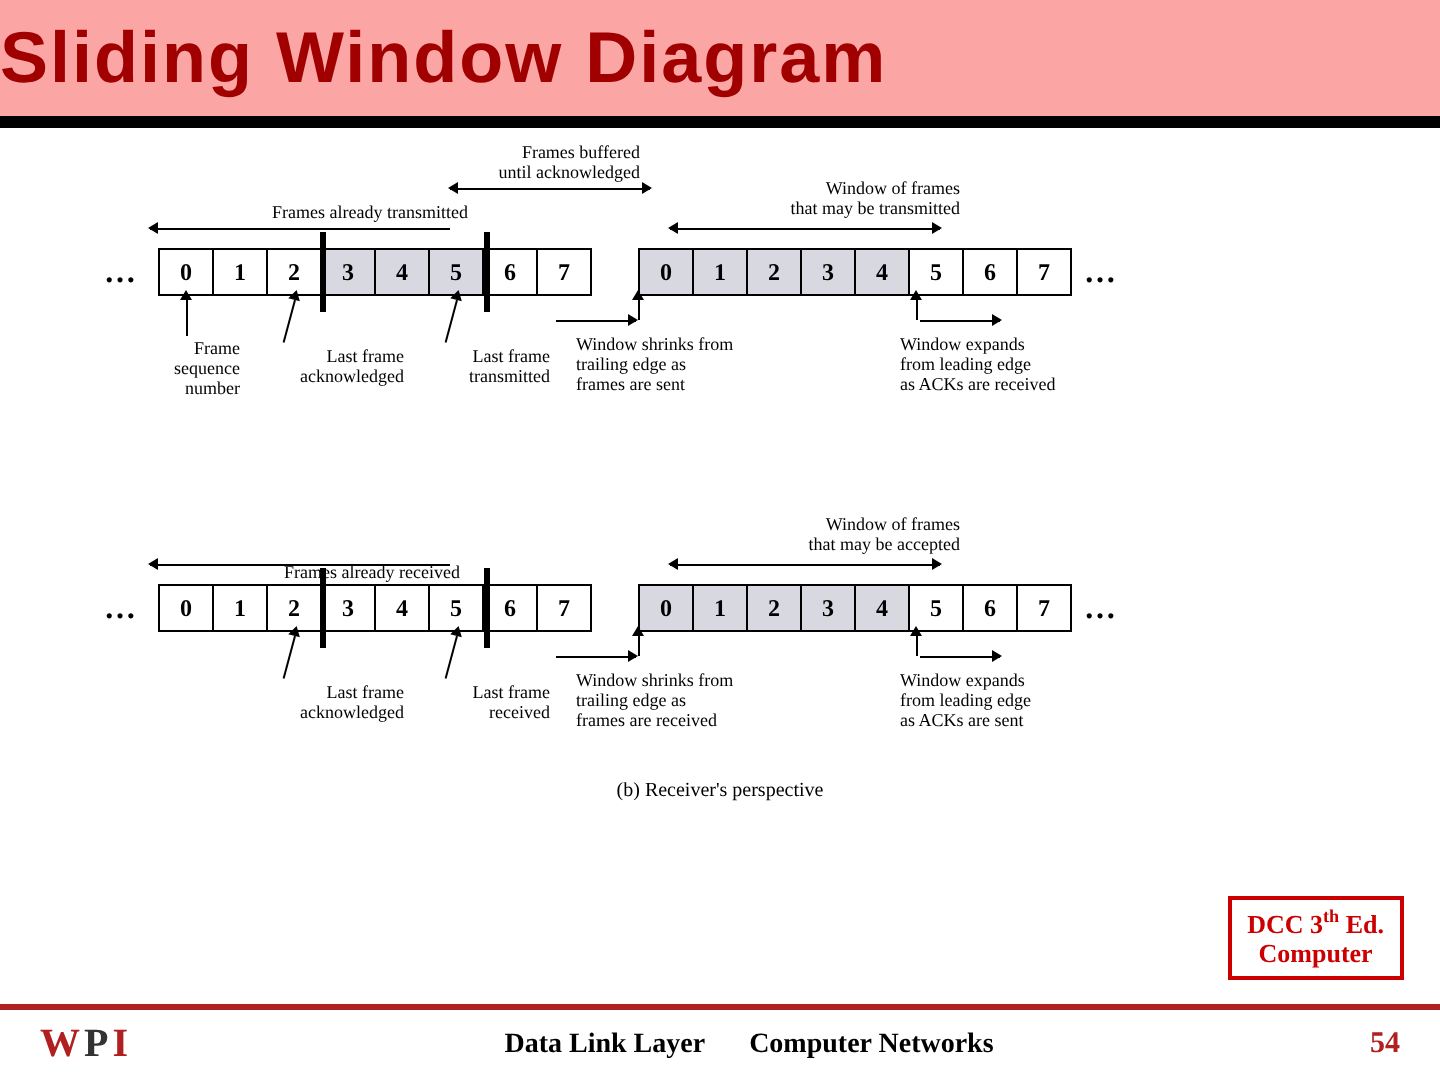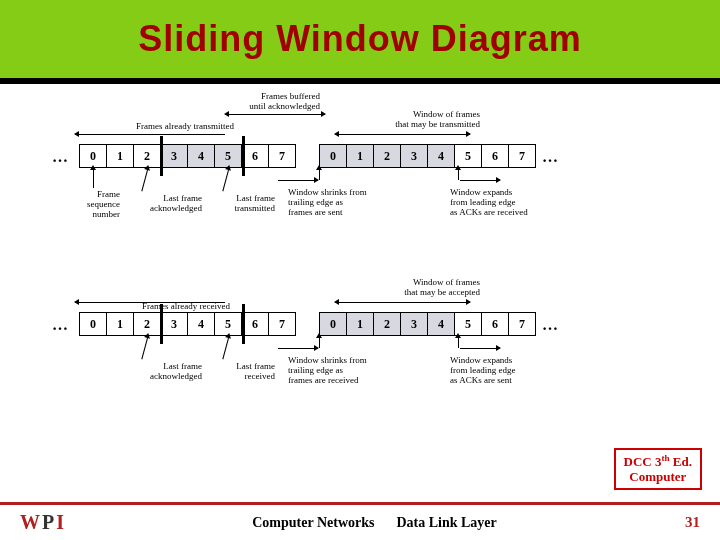--- a/index.html
+++ b/index.html
@@ -1,17 +1,17 @@
 <!DOCTYPE html>
 <html><head>
 <meta charset="utf-8">
 <style>
   * { box-sizing: border-box; margin: 0; padding: 0; }
   body { width: 720px; height: 540px; background: #fff; font-family: Georgia, 'Times New Roman', serif; position: relative; overflow: hidden; }
-  .header { width: 100%; height: 84px; background: #84cc16; border-bottom: 6px solid #000; display: flex; align-items: center; justify-content: center; }
+  .header { width: 100%; height: 64px; background: #fca5a5; border-bottom: 6px solid #000; display: flex; align-items: center; }
   .title { font-family: 'Comic Sans MS', cursive, sans-serif; font-size: 36px; font-weight: bold; color: #a00000; letter-spacing: 1px; }
   .diagram-area { position: relative; width: 660px; height: 390px; margin: 8px auto 0; font-size: 9px; color: #000; }
   .cells { display: flex; position: absolute; }
   .cell { width: 28px; height: 24px; border: 1px solid #000; display: flex; align-items: center; justify-content: center; font-size: 12px; font-weight: bold; margin-left: -1px; background: #fff; }
   .cell.shade { background: #d8d8e0; }
   .dots { position: absolute; font-size: 16px; font-weight: bold; letter-spacing: 2px; }
   .vbar { position: absolute; width: 3px; background: #000; }
   .label { position: absolute; font-size: 9px; line-height: 1.1; text-align: right; }
   .caption { position: absolute; font-size: 10px; width: 100%; text-align: center; }
   .arrow-h { position: absolute; height: 1px; background: #000; }
@@ -133,32 +133,33 @@
   <div class="label" style="left:185px; top:270px; width:60px;">Last frame<br>received</div>
 
   <div class="arrow-h right" style="left:248px; top:256px; width:40px;"></div>
   <div class="ptr" style="left:289px; top:246px; height:10px;"></div>
   <div class="label" style="left:258px; top:264px; width:105px; text-align:left;">Window shrinks from<br>trailing edge as<br>frames are received</div>
 
   <div class="arrow-h right" style="left:430px; top:256px; width:40px;"></div>
   <div class="ptr" style="left:428px; top:246px; height:10px;"></div>
   <div class="label" style="left:420px; top:264px; width:115px; text-align:left;">Window expands<br>from leading edge<br>as ACKs are sent</div>
 
+  <div class="caption" style="top:318px;">(b) Receiver's perspective</div>
 
 </div>
 
 <div class="source-box">
   <span>DCC 3</span><sup>th</sup><span> Ed.</span><br>
   <span>Computer</span>
 </div>
 
 <div class="footer">
   <div class="logo">
     <span class="w">W</span>
       <span class="p">P</span>
       <span class="i">I</span>
   </div>
   <div class="footer-center">
+    <span>Data Link Layer</span>
     <span>Computer Networks</span>
-    <span>Data Link Layer</span>
   </div>
-  <div class="pagenum">31</div>
+  <div class="pagenum">54</div>
 </div>
 
 </body></html>

